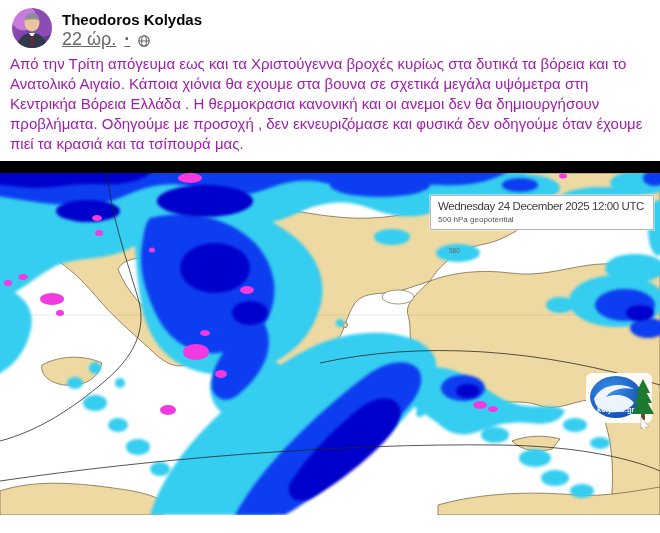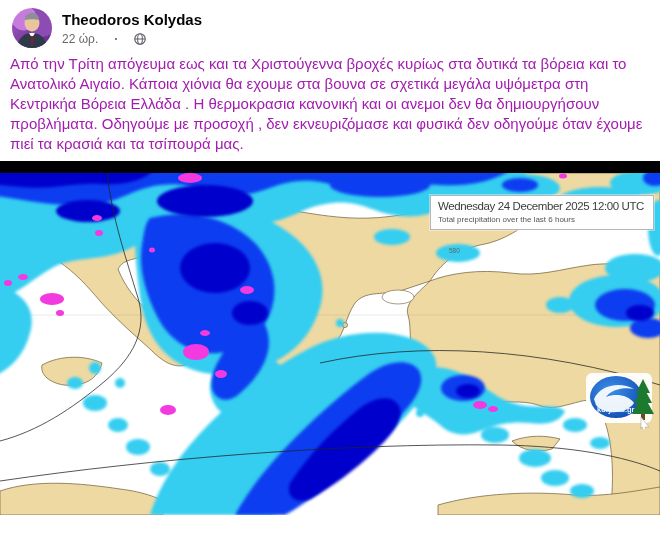--- a/index.html
+++ b/index.html
@@ -14,21 +14,21 @@
     width:40px;height:40px;border-radius:50%;flex:0 0 40px;position:relative;overflow:hidden;
     background:
       radial-gradient(circle at 30% 25%, #c77bdc 0 30%, transparent 31%),
       radial-gradient(circle at 75% 30%, #8d4bb4 0 40%, transparent 41%),
       linear-gradient(135deg,#a95fc9 0%,#7b3da1 55%,#5d2e83 100%);
     cursor:pointer;
   }
   .avatar svg{position:absolute;left:0;top:0;}
   .hdr-text{display:flex;flex-direction:column;gap:2px;padding-top:2px;}
   .author{font-size:15px;font-weight:700;color:#050505;line-height:19px;cursor:pointer;}
-  .meta{display:flex;align-items:center;gap:16px;font-size:12px;color:#65676b;line-height:16px;}
+  .meta{display:flex;align-items:center;gap:8px;font-size:18px;color:#65676b;line-height:16px;text-decoration:underline;}
   .meta .dot{font-weight:700;}
   .globe{display:inline-block;width:12px;height:12px;}
   
   .post-text{
     padding:2px 10px 7px;font-size:15px;line-height:20px;color:#a21caf;
   }
   
   .map-wrap{position:relative;width:660px;height:276px;background:var(--letterbox,#000);cursor:pointer;}
   .map-svg{position:absolute;left:0;top:12px;display:block;}
   .infobox{
@@ -218,21 +218,21 @@
     <g fill="none" stroke="#222" stroke-width="0.9" opacity="0.85">
       <path d="M 107,0 C 112,45 126,85 138,125 C 148,158 132,185 105,208 C 72,236 38,258 0,268"></path>
       <path d="M 320,190 C 420,168 540,175 660,212"></path>
       <path d="M 0,308 C 150,286 340,270 500,272 C 570,273 625,283 660,298"></path>
     </g>
     <text x="449" y="80" font-size="6.5" fill="#666">580</text>
   </svg>
 
   <div class="infobox">
     <div class="t">Wednesday 24 December 2025 12:00 UTC</div>
-    <div class="s">Total precipitation over the last 6 hours</div>
+    <div class="s">500 hPa geopotential</div>
   </div>
 
   <div class="logo">
     <svg width="68" height="56" viewBox="0 0 68 56">
       <rect x="0" y="0" width="66" height="50" rx="6" fill="#ffffff" opacity="0.95"></rect>
       <ellipse cx="30" cy="24" rx="26" ry="21" fill="url(#lg2)"></ellipse>
       <defs>
         <radialGradient id="lg2" cx="40%" cy="35%" r="85%">
           <stop offset="0" stop-color="#3b8fe8"></stop>
           <stop offset="1" stop-color="#0a3fa8"></stop>

